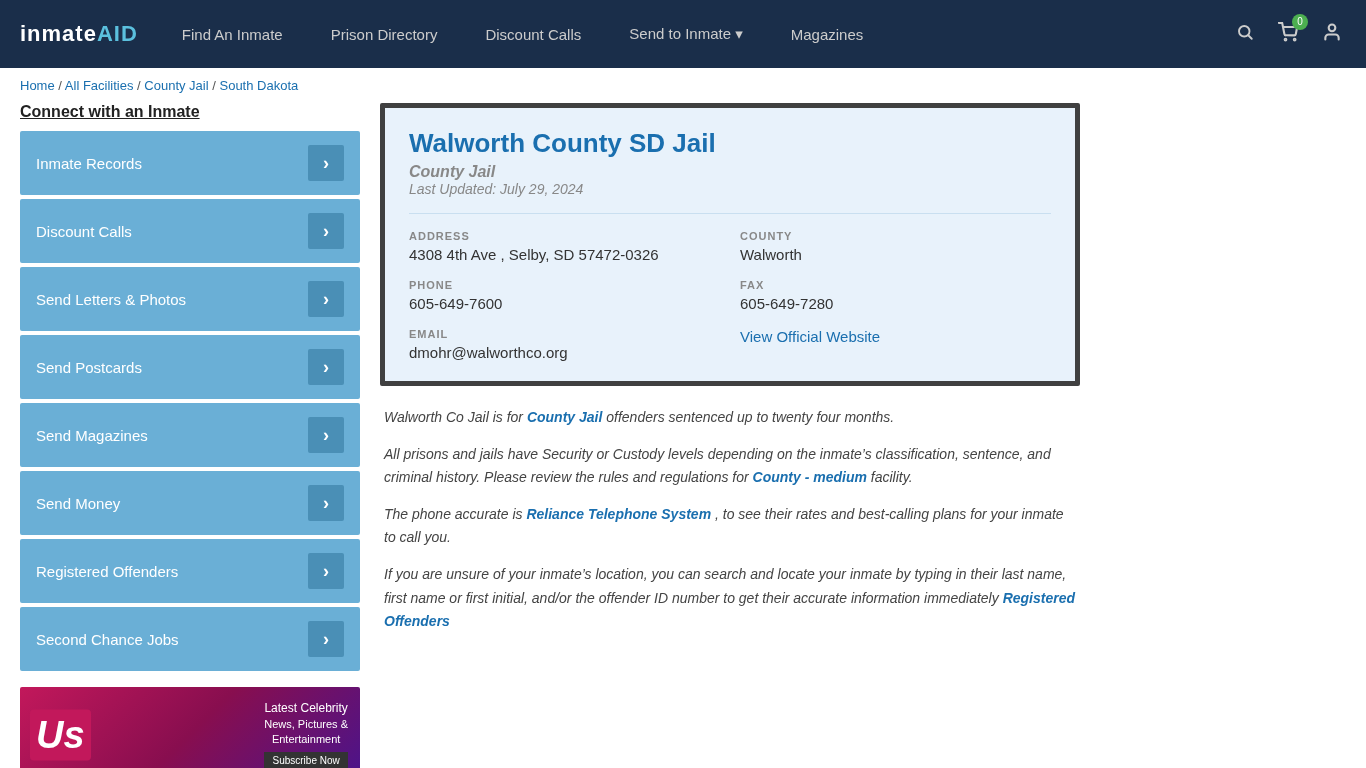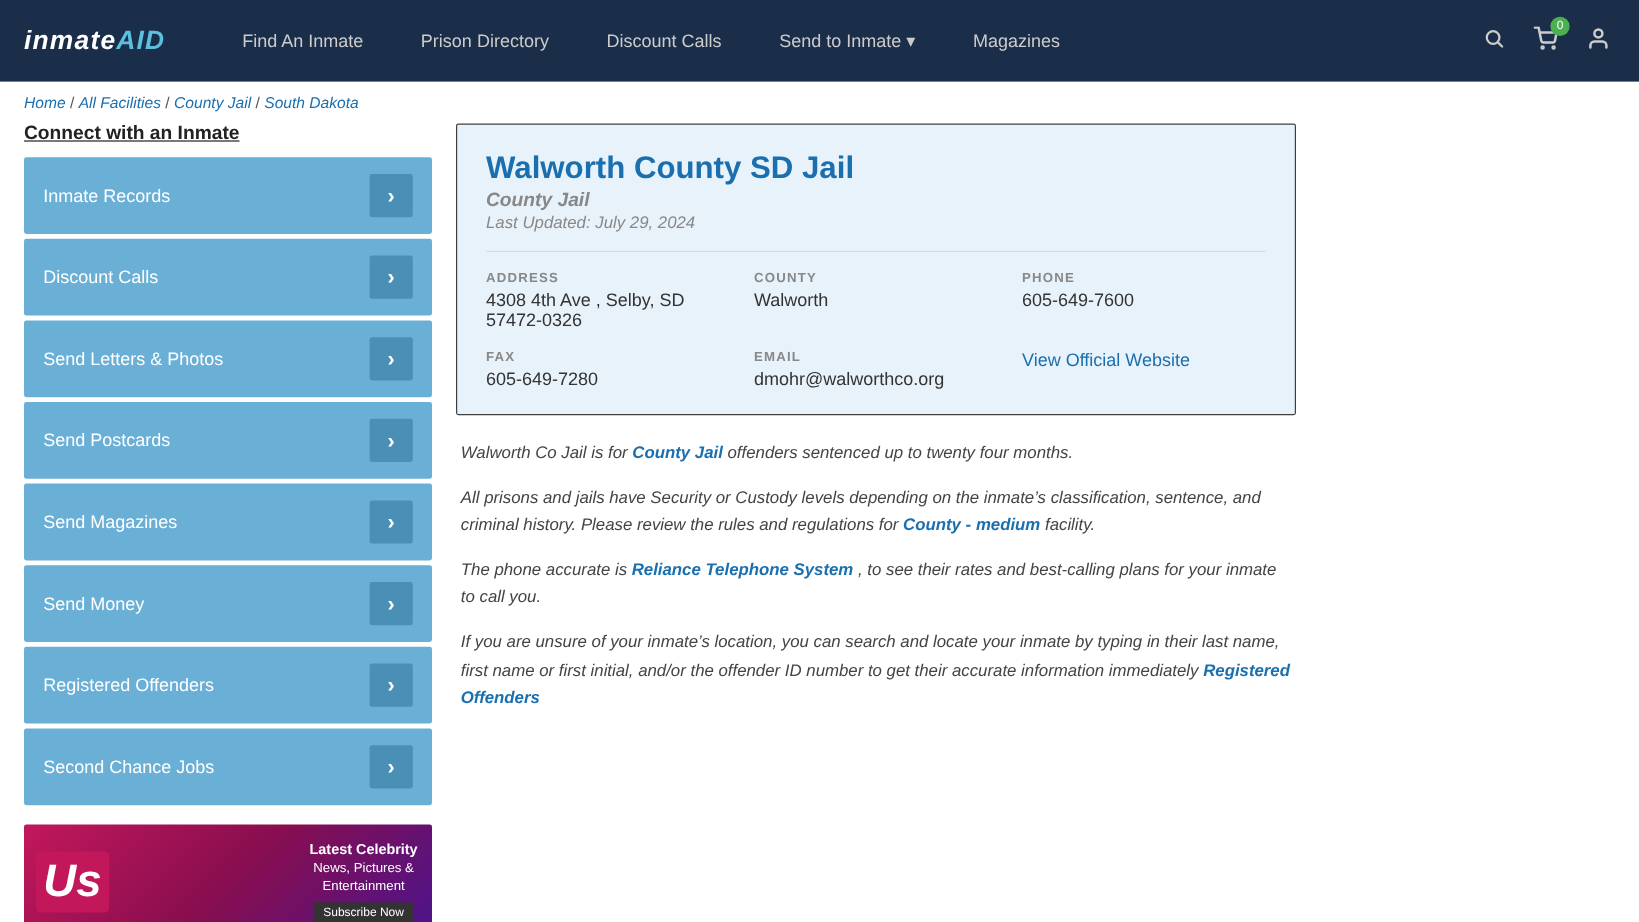--- a/index.html
+++ b/index.html
@@ -7,22 +7,21 @@
 
     
     .navbar {
       background: #1a2e4a;
       display: flex;
       align-items: center;
       padding: 0 20px;
       height: 68px;
     }
     .navbar-logo {
-      margin-right: 40px;
-      font-style: italic;
+      margin-right: 20px;
     }
     .navbar-logo-text {
       color: #fff;
       font-size: 22px;
       font-weight: bold;
       letter-spacing: 1px;
     }
     .navbar-logo-text span { color: #5bc0de; }
     .nav-links {
       display: flex;
@@ -72,21 +71,21 @@
       display: flex;
       align-items: center;
       justify-content: center;
     }
 
     
     .breadcrumb {
       padding: 10px 20px;
       font-size: 13px;
     }
-    .breadcrumb a { color: #1a6faf; text-decoration: none; font-style: italic; }
+    .breadcrumb a { color: #1a6faf; text-decoration: none; }
     .breadcrumb span { color: #555; }
 
     
     .main-container {
       display: flex;
       padding: 0 20px 20px 20px;
       gap: 20px;
       max-width: 1100px;
     }
 
@@ -144,21 +143,21 @@
       position: relative;
     }
     .ad-banner-text {
       color: #fff;
       font-size: 11px;
       text-align: center;
       padding: 8px 12px;
       line-height: 1.4;
     }
     .ad-banner-text .ad-title {
-      font-weight: bold;
+      font-weight: normal;
       font-size: 12px;
     }
     .ad-banner-text button {
       background: #333;
       color: #fff;
       border: none;
       padding: 3px 8px;
       font-size: 10px;
       cursor: pointer;
       margin-top: 4px;
@@ -176,21 +175,21 @@
       padding: 4px 6px;
       border-radius: 4px;
     }
 
     
     .content {
       flex: 1;
     }
     .facility-card {
       background: #e8f2fb;
-      border: 1px solid #404040;
+      border: 5px solid #404040;
       padding: 20px 24px;
       margin-bottom: 20px;
       border-radius: 2px;
     }
     .facility-name {
       font-size: 26px;
       font-weight: bold;
       color: #1a6faf;
       margin-bottom: 4px;
     }
@@ -201,21 +200,21 @@
       font-style: italic;
     }
     .facility-updated {
       font-size: 14px;
       color: #888;
       font-style: italic;
       margin-bottom: 16px;
     }
     .facility-info-grid {
       display: grid;
-      grid-template-columns: 1fr 1fr 1fr;
+      grid-template-columns: 1fr 1fr;
       gap: 16px 20px;
       border-top: 1px solid #c9dff0;
       padding-top: 16px;
     }
     .info-block {}
     .info-label {
       font-size: 11px;
       font-weight: bold;
       color: #888;
       letter-spacing: 1px;

